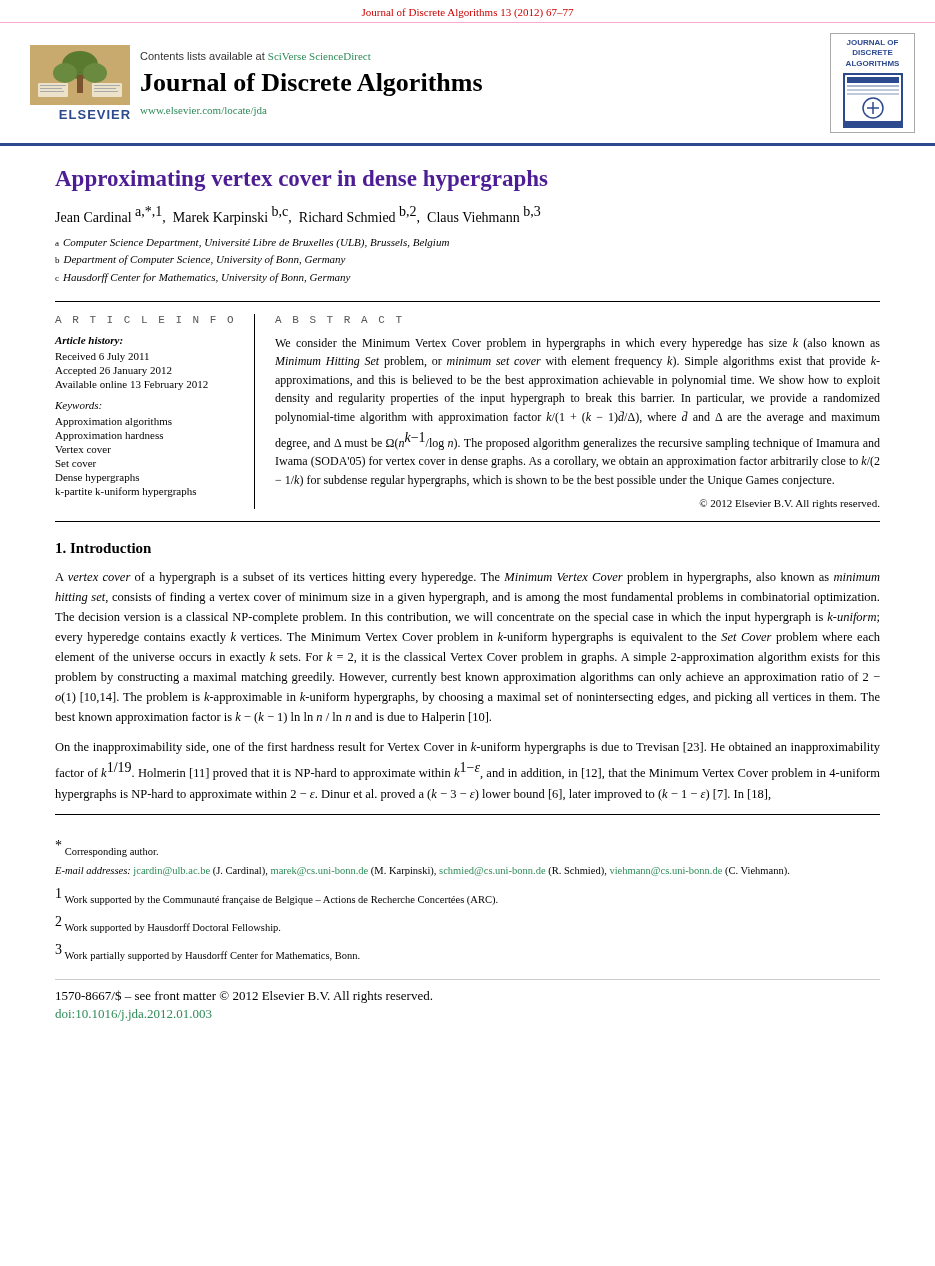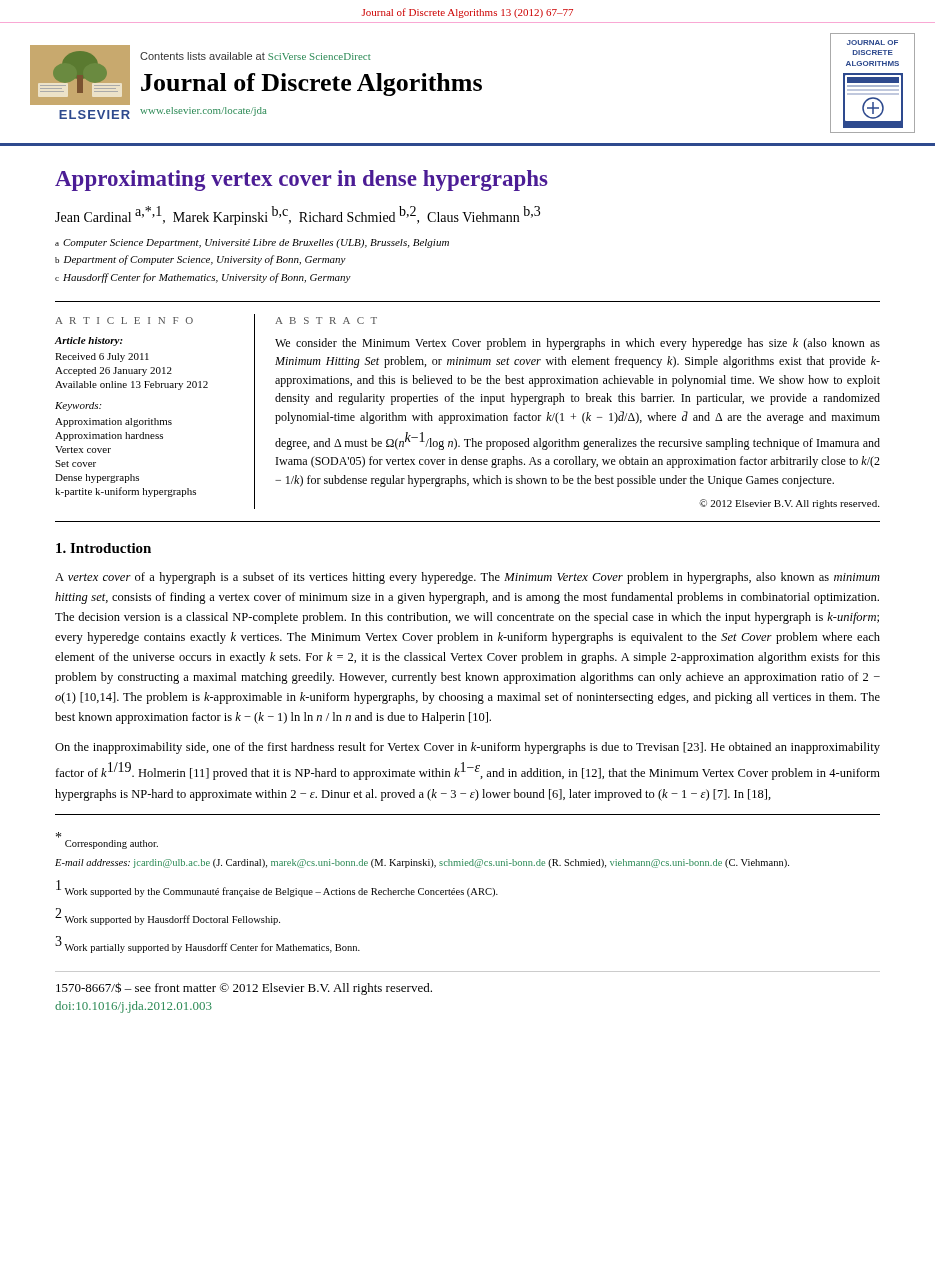--- a/index.html
+++ b/index.html
@@ -169,21 +169,21 @@
     .col-right {
       flex: 1;
     }
 
     .section-heading {
       font-size: 11px;
       font-variant: small-caps;
       letter-spacing: 2px;
       color: #555;
       margin-bottom: 8px;
-      font-family: Liberation Serif, serif;
+      font-family: Liberation Mono, monospace;
     }
 
     .art-history-label {
       font-size: 11px;
       font-style: italic;
       font-weight: bold;
       margin-bottom: 4px;
     }
     .art-history-row {
       font-size: 11px;
@@ -225,21 +225,21 @@
       font-size: 12.5px;
       line-height: 1.6;
       text-align: justify;
       margin-bottom: 10px;
     }
 
     
     .footnotes-divider {
       border-top: 1px solid #000;
       margin-top: 8px;
-      padding-top: 12px;
+      padding-top: 20px;
     }
     .footnote-item {
       font-size: 10.5px;
       margin-bottom: 4px;
       line-height: 1.5;
     }
 
     .bottom-bar {
       font-size: 13px;
       margin-top: 16px;

